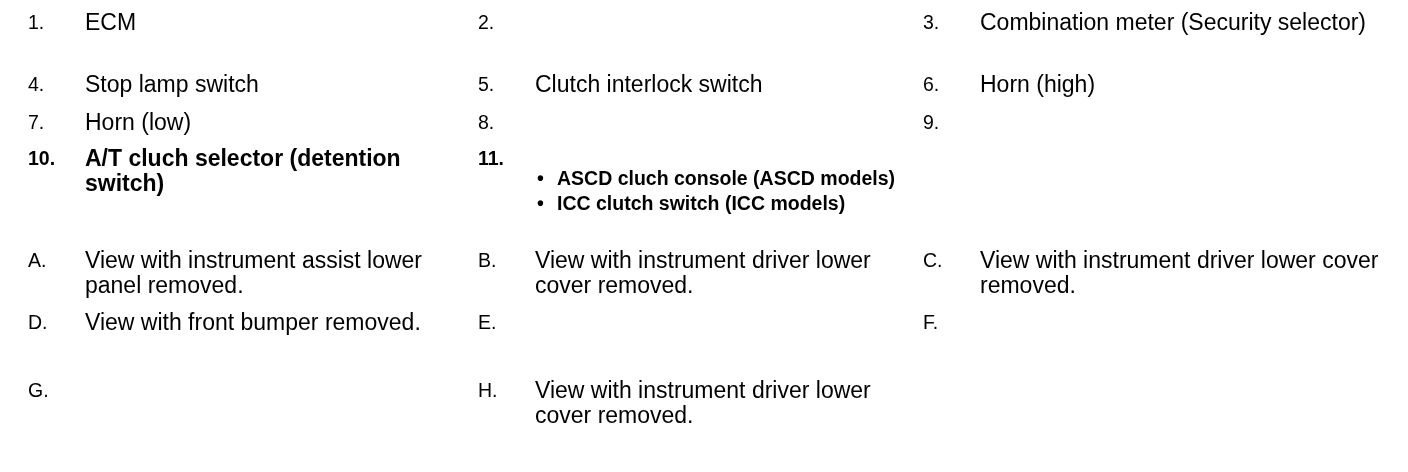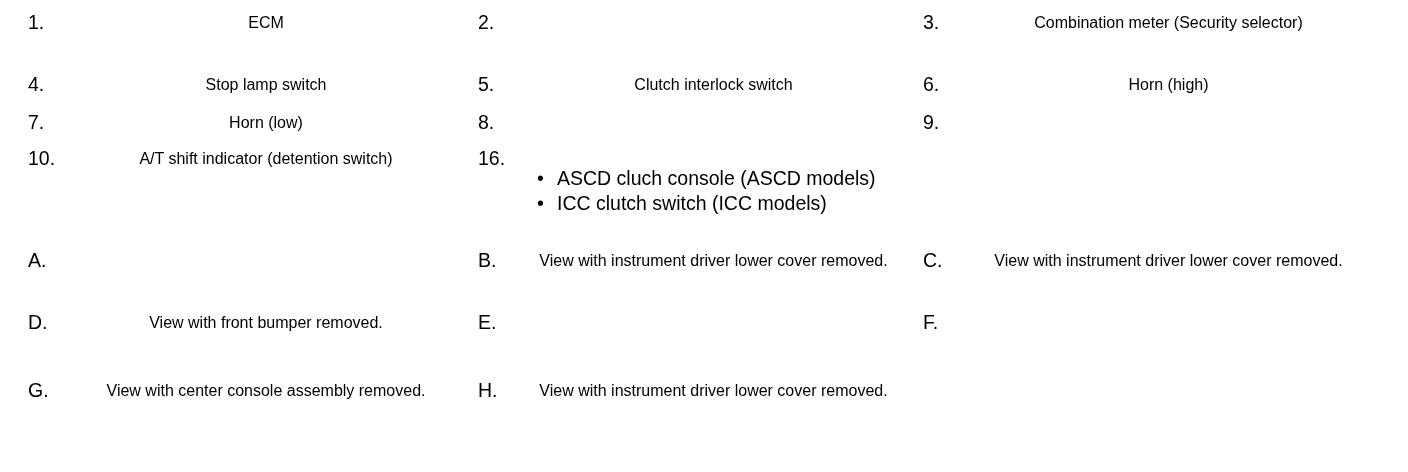--- a/index.html
+++ b/index.html
@@ -53,24 +53,23 @@
     left: 0;
     top: 0;
     width: 52px;
     text-align: left;
     font-size: 19.5px;
     line-height: 25px;
     white-space: nowrap;
   }
   .entry-text {
     display: block;
-    margin-left: 31px;
-    font-size: 16px;
-    line-height: 25px;
-    text-align: center;
+    margin-left: 57px;
+    font-size: 23px;
+    line-height: 25px;
   }
 
   
   .entry-bullets {
     display: block;
     margin-left: 57px;
     padding: 0;
     list-style: none;
   }
   .entry-bullets li {
@@ -84,21 +83,21 @@
     left: 2px;
     top: 0;
     font-size: 19.5px;
     line-height: 25px;
   }
 
   
   .row-h-1 { height: 62px; }
   .row-h-2 { height: 38px; }
   .row-h-3 { height: 36px; }
-  .row-h-4 { height: 96px; }
+  .row-h-4 { height: 96px; font-weight: bold; }
   .row-h-5 { height: 62px; }
   .row-h-6 { height: 68px; }
   .row-h-7 { height: 60px; }
 </style>
 </head>
 <body>
 
 <div class="page">
 
   <div class="legend-section" id="numbered-section">
@@ -141,44 +140,45 @@
         <span class="entry-label">8.</span>
       </div>
       <div class="legend-entry col-3">
         <span class="entry-label">9.</span>
       </div>
     </div>
 
     <div class="legend-row row-h-4">
       <div class="legend-entry col-1">
         <span class="entry-label">10.</span>
-        <span class="entry-text">A/T shift indicator (detention switch)</span>
-      </div>
-      <div class="legend-entry col-2">
-        <span class="entry-label">16.</span>
+        <span class="entry-text">A/T cluch selector (detention switch)</span>
+      </div>
+      <div class="legend-entry col-2">
+        <span class="entry-label">11.</span>
         <ul class="entry-bullets">
           <li>
             <span class="bullet-dot">•</span>
             <span>ASCD cluch console (ASCD models)</span>
           </li>
           <li>
             <span class="bullet-dot">•</span>
             <span>ICC clutch switch (ICC models)</span>
           </li>
         </ul>
       </div>
     </div>
 
   </div>
 
   <div class="legend-section" id="lettered-section">
 
     <div class="legend-row row-h-5">
       <div class="legend-entry col-1">
         <span class="entry-label">A.</span>
+        <span class="entry-text">View with instrument assist lower panel removed.</span>
       </div>
       <div class="legend-entry col-2">
         <span class="entry-label">B.</span>
         <span class="entry-text">View with instrument driver lower cover removed.</span>
       </div>
       <div class="legend-entry col-3">
         <span class="entry-label">C.</span>
         <span class="entry-text">View with instrument driver lower cover removed.</span>
       </div>
     </div>
@@ -192,21 +192,20 @@
         <span class="entry-label">E.</span>
       </div>
       <div class="legend-entry col-3">
         <span class="entry-label">F.</span>
       </div>
     </div>
 
     <div class="legend-row row-h-7">
       <div class="legend-entry col-1">
         <span class="entry-label">G.</span>
-        <span class="entry-text">View with center console assembly removed.</span>
       </div>
       <div class="legend-entry col-2">
         <span class="entry-label">H.</span>
         <span class="entry-text">View with instrument driver lower cover removed.</span>
       </div>
     </div>
 
   </div>
 
 </div>

